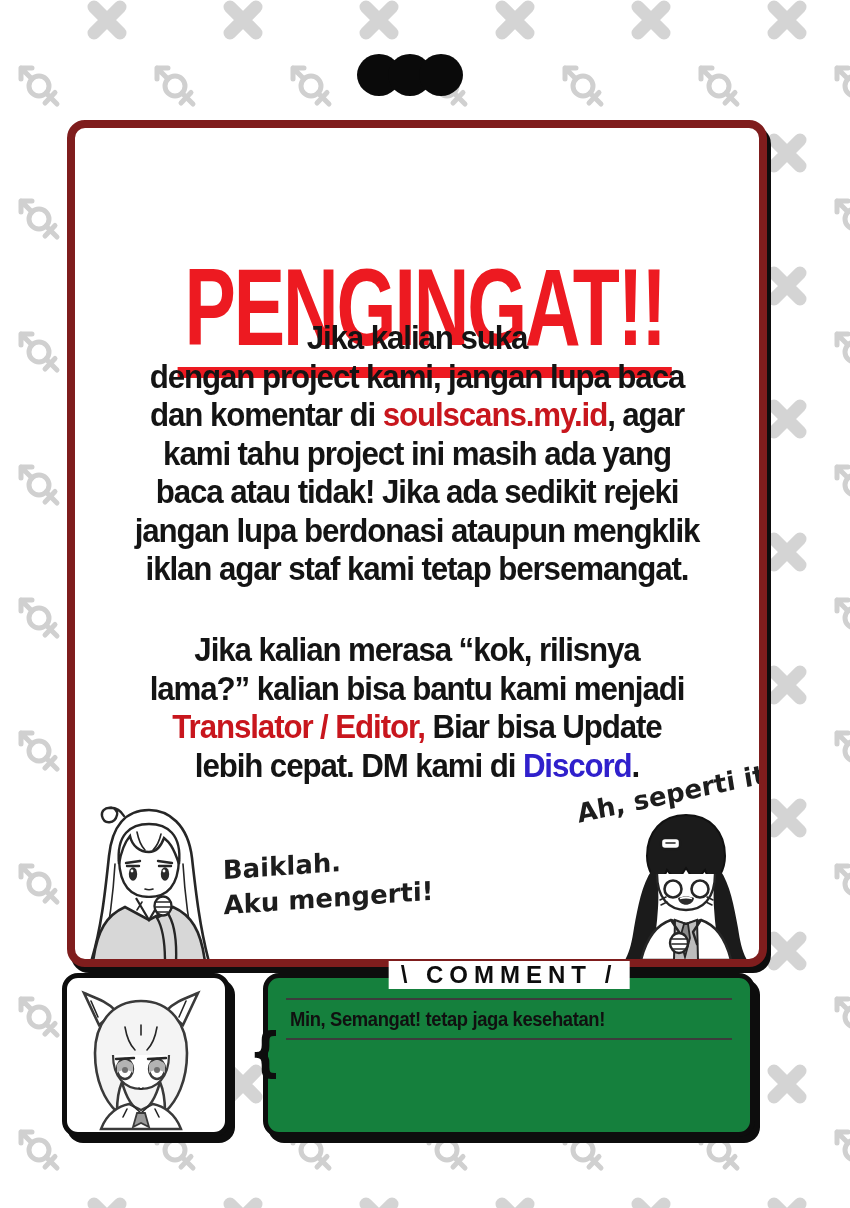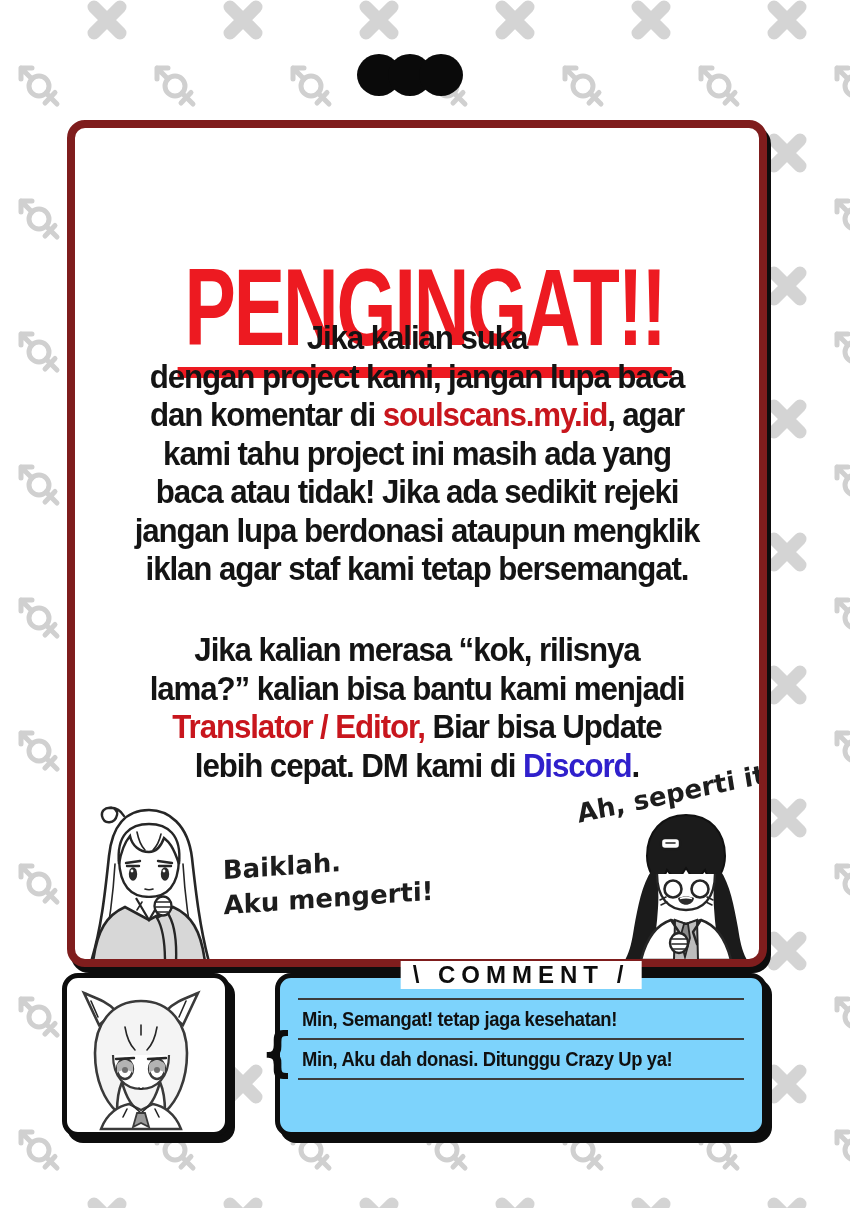--- a/index.html
+++ b/index.html
@@ -37,22 +37,22 @@
   .girl-right{position:absolute;right:6px;bottom:-3px;width:134px;height:152px;}
   
   .avatar-box{
     position:absolute;left:62px;top:973px;width:158px;height:154px;z-index:2;
     background:#fff;border:5px solid #0d0d0d;border-radius:16px;box-shadow:5px 6px 0 #0d0d0d;
     overflow:hidden;
   }
   .avatar-box svg{position:absolute;left:0;top:4px;width:148px;height:150px;}
   
   .comment-box{
-    position:absolute;left:275px;top:973px;width:482px;height:154px;z-index:2;
-    background:#7dd3fc;border:5px solid #0d0d0d;border-radius:16px;box-shadow:5px 6px 0 #0d0d0d;
+    position:absolute;left:263px;top:973px;width:482px;height:154px;z-index:2;
+    background:#15803d;border:5px solid #0d0d0d;border-radius:16px;box-shadow:5px 6px 0 #0d0d0d;
   }
   .comment-label{
     position:absolute;top:-17px;left:50%;transform:translateX(-50%);
     background:#fff;padding:0 12px;font-size:24px;font-weight:bold;letter-spacing:6px;
     color:#0d0d0d;white-space:nowrap;line-height:28px;
   }
   .comment-notch{
     position:absolute;left:-19px;top:50%;transform:translateY(-54%) scaleY(1.15);
     font-size:46px;font-weight:bold;color:#0d0d0d;font-family:"DejaVu Sans",sans-serif;
   }
@@ -607,17 +607,14 @@
   </svg>
 </div>
 
 <div class="comment-box">
   <div class="comment-notch"></div>
   <div class="comment-label">\ COMMENT /</div>
   <div class="comment-rows">
       <div class="comment-row">
         <span>Min, Semangat! tetap jaga kesehatan!</span>
       </div>
-      <div class="comment-row">
-        <span>Min, Aku dah donasi. Ditunggu Crazy Up ya!</span>
-      </div>
     </div>
 </div>
 
 </body></html>

